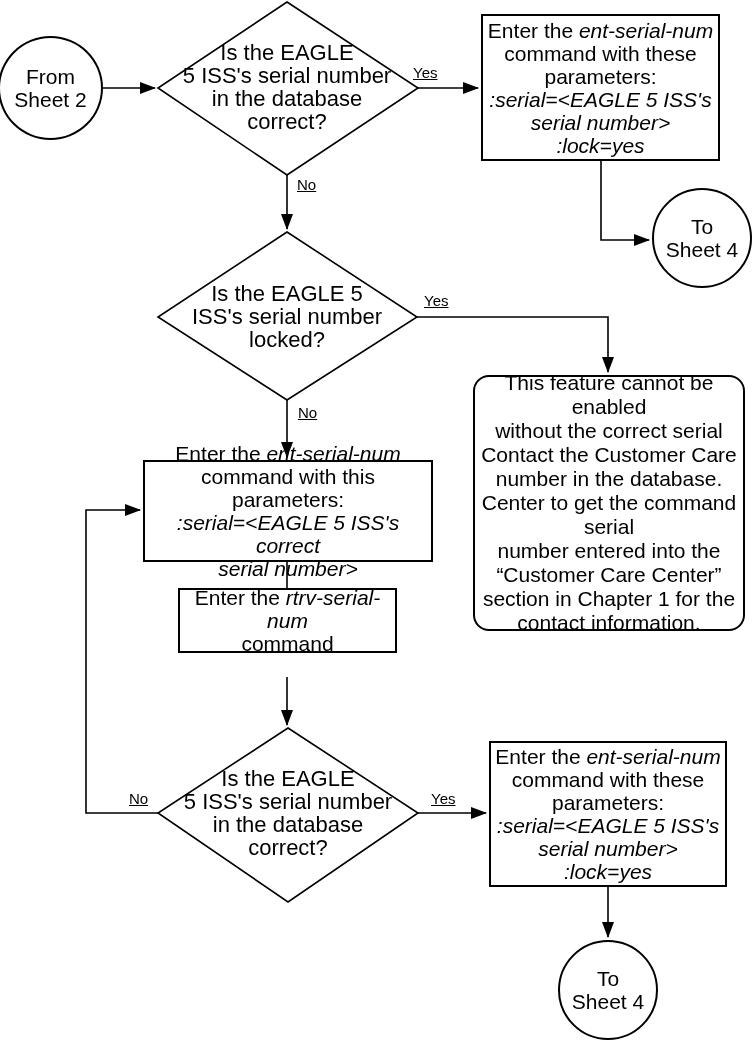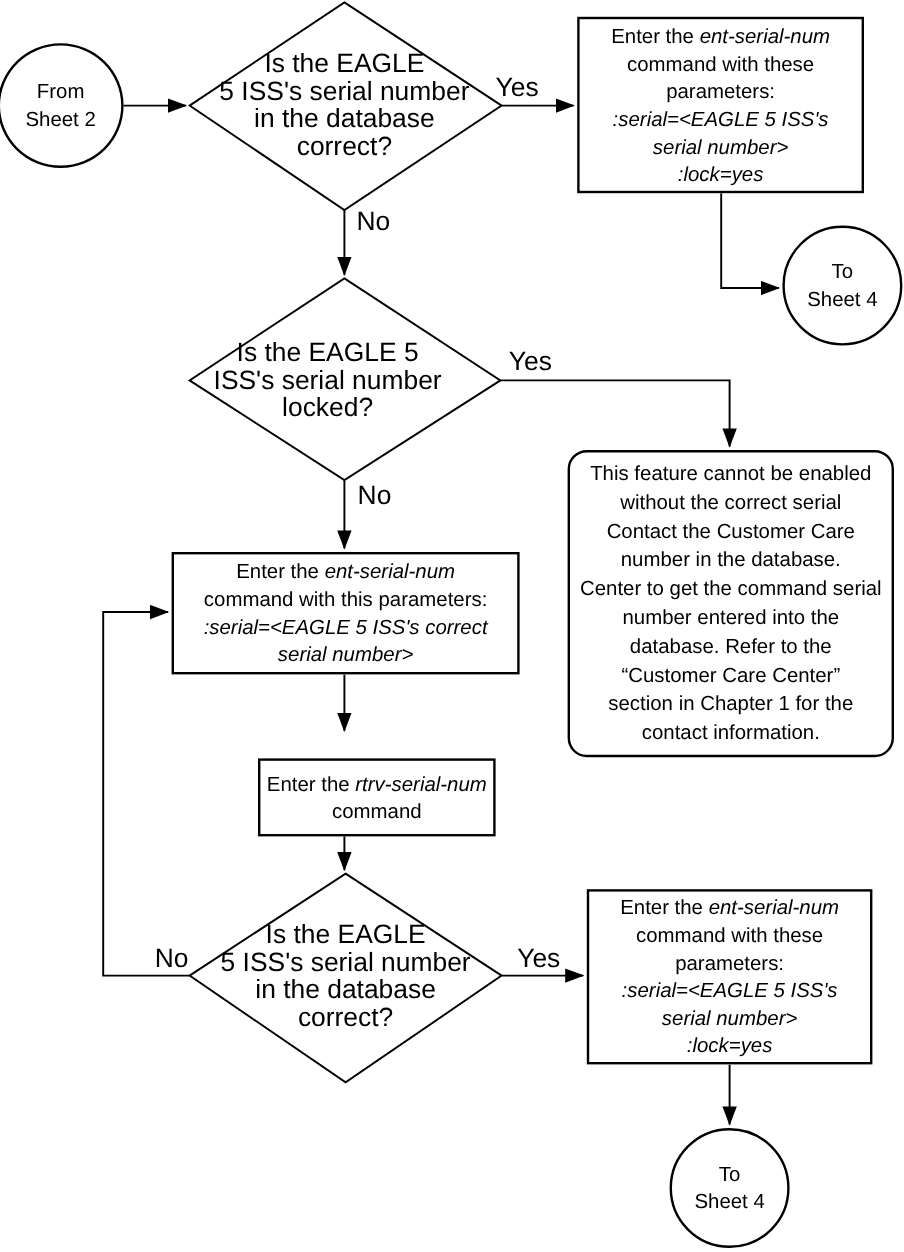--- a/index.html
+++ b/index.html
@@ -16,36 +16,37 @@
   .shape {
     position: absolute;
     box-sizing: border-box;
     background: #ffffff;
     border: 2px solid #000000;
     display: flex;
     flex-direction: column;
     align-items: center;
     justify-content: center;
     text-align: center;
-    font-size: 17px;
+    font-size: 21px;
     line-height: 23px;
   }
   .circle { border-radius: 50%; }
   .note { border-radius: 16px; line-height: 24px; padding: 0 4px; }
   .dtext {
     position: absolute;
     text-align: center;
     font-size: 22px;
     line-height: 23px;
   }
   .elabel {
     position: absolute;
-    font-size: 22px;
+    font-size: 15px;
     line-height: 23px;
     white-space: nowrap;
+    text-decoration: underline;
   }
   .ln { width: 100%; }
   .it { font-style: italic; }
 </style>
 </head>
 <body>
 
 <div class="stage">
 
   <svg class="wires" width="753" height="1043" viewBox="0 0 753 1043">
@@ -93,47 +94,46 @@
     <div class="ln it">:serial=&lt;EAGLE 5 ISS's</div>
     <div class="ln it">serial number&gt;</div>
     <div class="ln it">:lock=yes</div>
   </div>
 
   <div class="shape circle" style="left:652px; top:188px; width:100px; height:100px;">
     <div class="ln">To</div>
     <div class="ln">Sheet 4</div>
   </div>
 
-  <div class="dtext" style="left:143px; top:282px; width:260px;text-align:center;">
+  <div class="dtext" style="left:157px; top:282px; width:260px;text-align:center;">
     <div class="ln">Is the EAGLE 5</div>
     <div class="ln">ISS's serial number</div>
     <div class="ln">locked?</div>
   </div>
 
   <div class="shape note" style="left:473px; top:375px; width:272px; height:256px;">
     <div class="ln">This feature cannot be enabled</div>
     <div class="ln">without the correct serial</div>
     <div class="ln">Contact the Customer Care</div>
     <div class="ln">number in the database.</div>
     <div class="ln">Center to get the command serial</div>
     <div class="ln">number entered into the</div>
-    <div class="ln">database. Refer to the</div>
     <div class="ln">“Customer Care Center”</div>
     <div class="ln">section in Chapter 1 for the</div>
     <div class="ln">contact information.</div>
   </div>
 
   <div class="shape" style="left:143px; top:460px; width:290px; height:102px;">
     <div class="ln"><span>Enter the </span><span class="it">ent-serial-num</span></div>
     <div class="ln">command with this parameters:</div>
     <div class="ln it">:serial=&lt;EAGLE 5 ISS's correct</div>
     <div class="ln it">serial number&gt;</div>
   </div>
 
-  <div class="shape" style="left:178px; top:632px; width:198px; height:65px;margin-left:37px;">
+  <div class="shape" style="left:178px; top:588px; width:219px; height:65px;">
     <div class="ln"><span>Enter the </span><span class="it">rtrv-serial-num</span></div>
     <div class="ln">command</div>
   </div>
 
   <div class="dtext" style="left:158px; top:767px; width:260px;">
     <div class="ln">Is the EAGLE</div>
     <div class="ln">5 ISS's serial number</div>
     <div class="ln">in the database</div>
     <div class="ln">correct?</div>
   </div>

